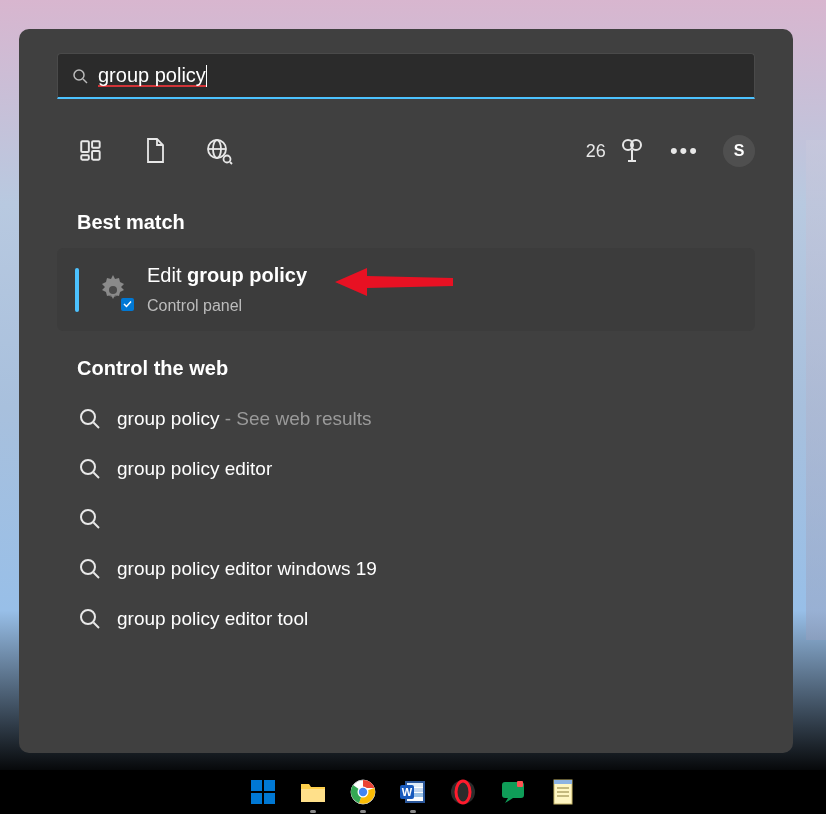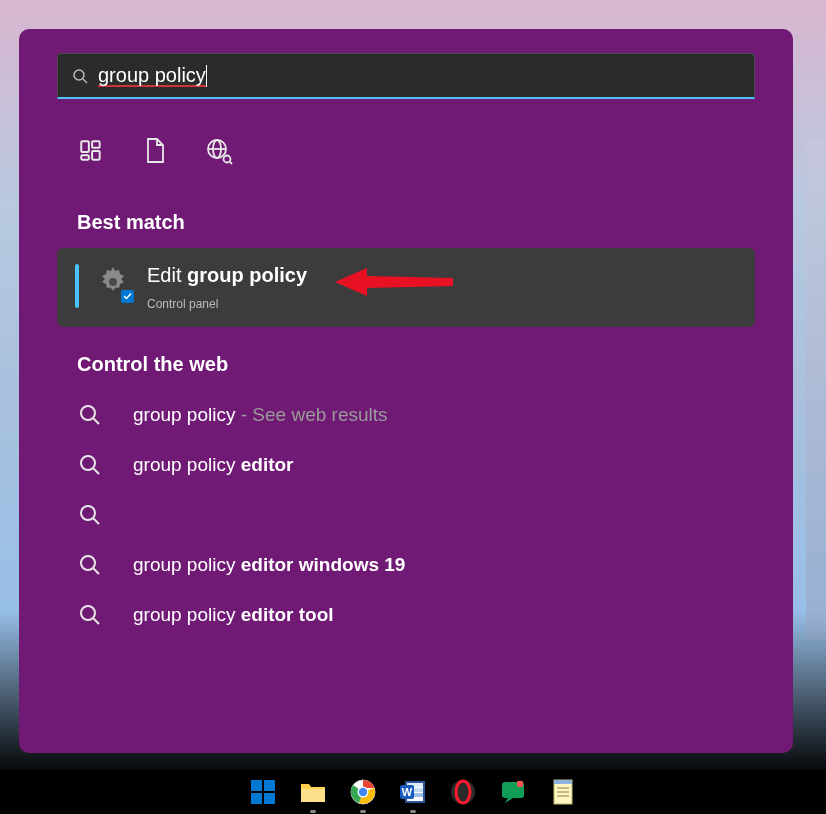--- a/index.html
+++ b/index.html
@@ -13,21 +13,21 @@
   .wallpaper-building {
     position:absolute;
     right:0; top:140px;
     width:20px; height:500px;
     background: linear-gradient(180deg, rgba(200,200,220,0.6), rgba(150,160,190,0.5));
   }
   .search-panel {
     position: absolute;
     left: 19px; top: 29px;
     width: 774px; height: 724px;
-    background: #701a75;
+    background: #404040;
     border-radius: 10px;
     padding: 0;
   }
   .search-box {
     margin: 24px 38px 0 38px;
     height: 46px;
     border: 1px solid #4a4a4a;
     border-bottom: 2px solid #4cc2ff;
     border-radius: 4px 4px 0 0;
     display: flex;
@@ -94,60 +94,61 @@
     font-size:20px;
     font-weight:600;
     margin: 26px 50px 14px 58px;
   }
   .best-match-card {
     margin: 0 38px;
     background:#3c3c3c;
     border-radius:6px;
     padding: 16px 18px;
     display:flex;
+    align-items:center;
     gap:16px;
     cursor:pointer;
     position: relative;
   }
   .accent-bar {
     width:4px;height:44px;background:#4cc2ff;border-radius:2px;
   }
   .gear-icon {
     width:36px;height:36px;
     position:relative;
   }
   .gear-icon .badge {
     position:absolute;right:-3px;bottom:-3px;
     width:13px;height:13px;background:#0078d4;border-radius:2px;
     display:flex;align-items:center;justify-content:center;
   }
   .match-title { color:#fff; font-size:20px; }
   .match-title .bold { font-weight:700; }
-  .match-sub { color:#bcbcbc; font-size:12px; margin-top:10px;}
+  .match-sub { color:#bcbcbc; font-size:16px; margin-top:10px;}
   .arrow-annotation {
     position:absolute;
     left:278px;top:12px;
     pointer-events:none;
   }
   .web-list {
     margin: 10px 38px 0 38px;
   }
   .web-item {
     display:flex;
     align-items:flex-start;
-    gap:32px;
+    gap:16px;
     padding:14px 22px;
     cursor:pointer;
     border-radius:4px;
   }
   .web-item .text {
     color:#fff;
     font-size:19px;
   }
-  .web-item .text .bold { font-weight:700; }
+  .web-item .text .bold { font-weight:400; }
   .web-item .hint { color:#9a9a9a; font-weight:400;}
   
   .taskbar {
     position:absolute;
     left:0; bottom:0;
     width:826px; height:44px;
     background:#000;
     display:flex;
     align-items:center;
     justify-content:center;
@@ -199,20 +200,35 @@
       </div>
       <div class="scope-icon">
         <svg width="28" height="28" viewBox="0 0 28 28" fill="none" stroke="#e8e8e8" stroke-width="1.8">
             <circle cx="12" cy="12" r="9"></circle>
             <ellipse cx="12" cy="12" rx="4" ry="9"></ellipse>
             <line x1="3" y1="12" x2="21" y2="12"></line>
             <circle cx="22" cy="22" r="3.5"></circle>
             <line x1="25" y1="25" x2="27" y2="27"></line>
           </svg>
       </div>
+    </div>
+    <div class="scope-right">
+      <span class="count-text">26</span>
+      <div class="scope-icon">
+        <svg width="24" height="28" viewBox="0 0 24 28" fill="none" stroke="#e8e8e8" stroke-width="2">
+            <circle cx="8" cy="8" r="5"></circle>
+            <circle cx="16" cy="8" r="5"></circle>
+            <path d="M12 13 V24"></path>
+            <path d="M8 24 H16"></path>
+          </svg>
+      </div>
+      <div class="more-dots">•••</div>
+      <div class="avatar">
+          <span>S</span>
+        </div>
     </div>
   </div>
 
   <div class="section-header">Best match</div>
 
   <div class="best-match-card">
     <div class="accent-bar"></div>
     <div class="gear-icon">
       <svg width="36" height="36" viewBox="0 0 36 36">
           <g fill="#8a8a8a">

